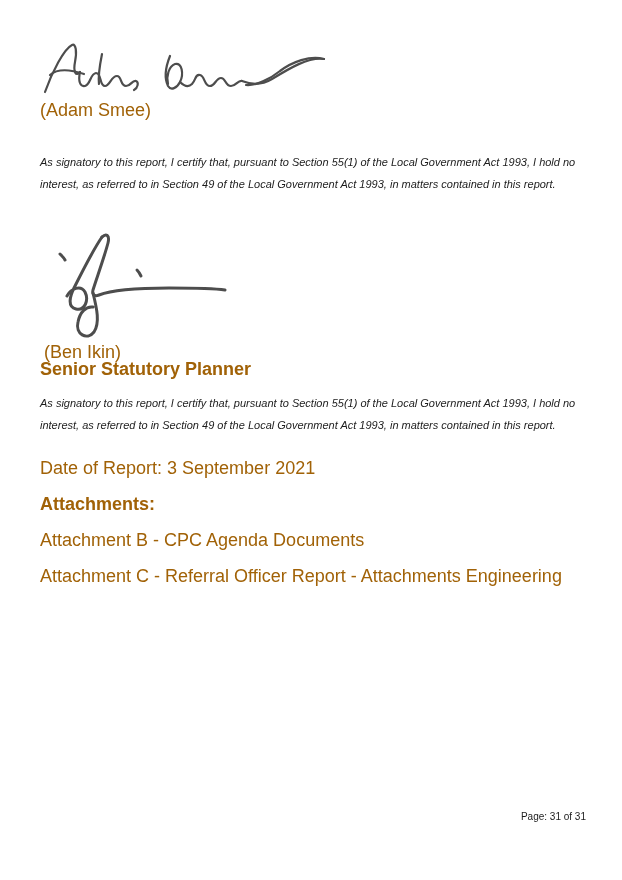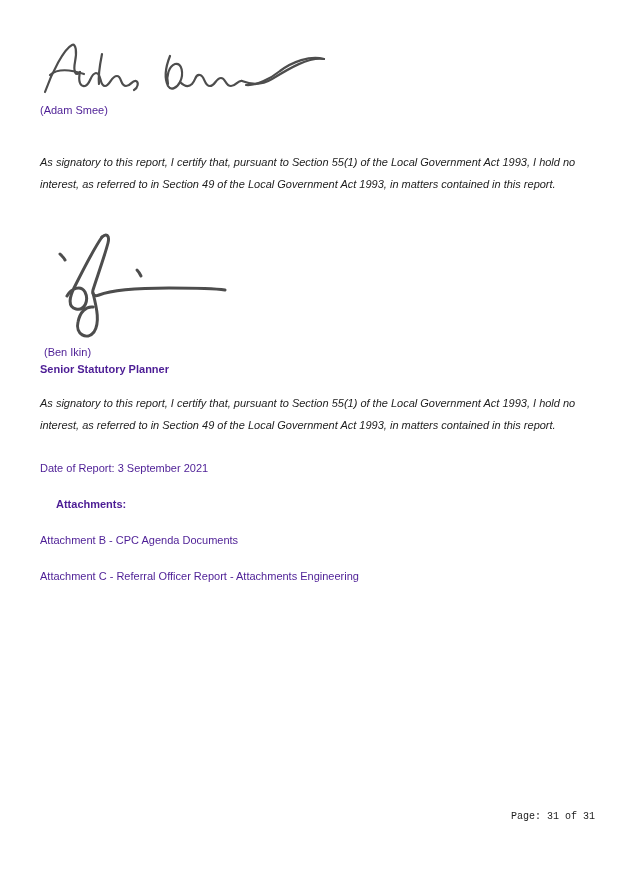--- a/index.html
+++ b/index.html
@@ -11,23 +11,23 @@
     position: relative;
     width: 622px;
     height: 880px;
     background: #ffffff;
     font-family: "Liberation Sans", sans-serif;
     color: #1c1c1c;
     overflow: hidden;
   }
   .abs { position: absolute; }
   .body-text {
-    font-size: 11px;
+    font-size: 18px;
     line-height: 17px;
-    color: #4c1d95;
+    color: #a16207;
   }
   .bold { font-weight: bold; }
   .cert-para {
     font-style: italic;
     font-size: 11px;
     line-height: 22px;
     width: 545px;
     color: #1c1c1c;
   }
   .sig-svg { display: block; }
@@ -80,22 +80,22 @@
   </div>
 
   <div class="abs body-text" style="left:44px; top:344px;">(Ben Ikin)</div>
 
   <div class="abs body-text bold" style="left:40px; top:361px;">Senior Statutory Planner</div>
 
   <div class="abs cert-para" style="left:40px; top:392px;">As signatory to this report, I certify that, pursuant to Section 55(1) of the Local Government Act 1993, I hold no interest, as referred to in Section 49 of the Local Government Act 1993, in matters contained in this report.</div>
 
   <div class="abs body-text" style="left:40px; top:460px;text-align:center;">Date of Report: 3 September 2021</div>
 
-  <div class="abs body-text bold" style="left:56px; top:496px;">Attachments:</div>
+  <div class="abs body-text bold" style="left:40px; top:496px;">Attachments:</div>
 
   <div class="abs body-text" style="left:40px; top:532px;">Attachment B - CPC Agenda Documents</div>
 
   <div class="abs body-text" style="left:40px; top:568px;">Attachment C - Referral Officer Report - Attachments Engineering</div>
 
 
-  <div class="abs footer-text" style="right:27px; top:811px;font-family:Liberation Mono, monospace;">Page: 31 of 31</div>
+  <div class="abs footer-text" style="right:36px; top:811px;">Page: 31 of 31</div>
 
 </div>
 
 </body></html>

